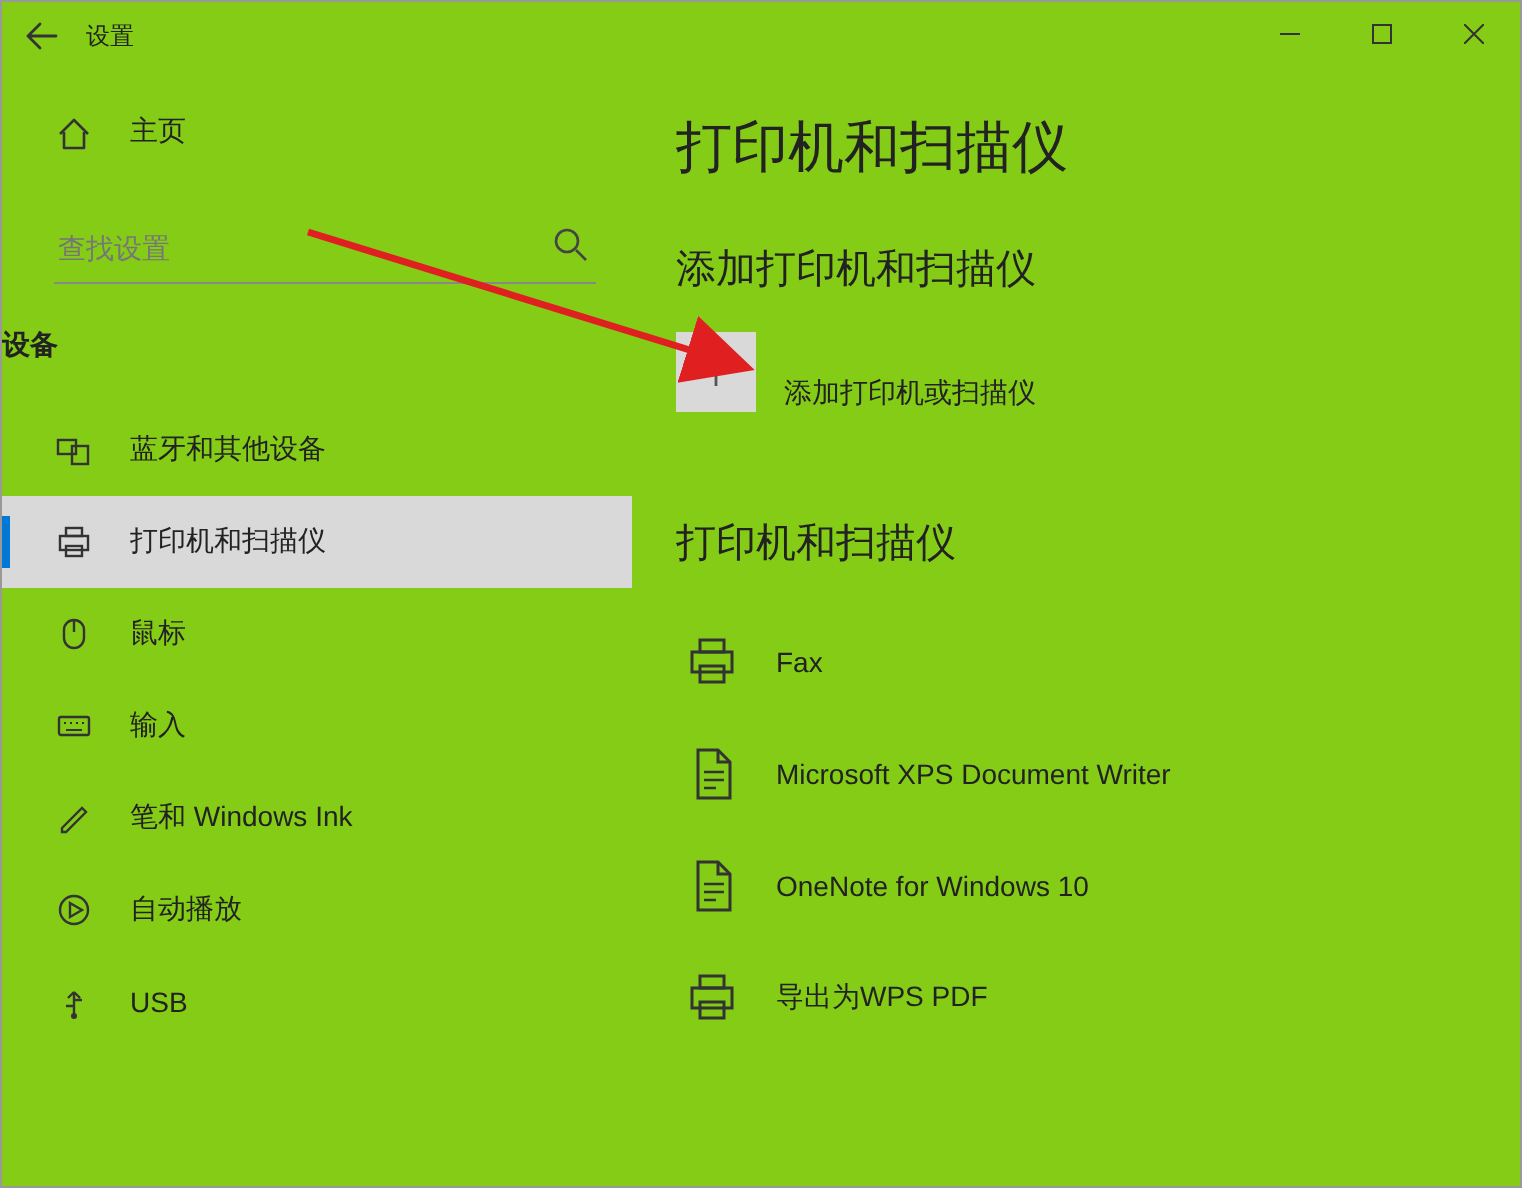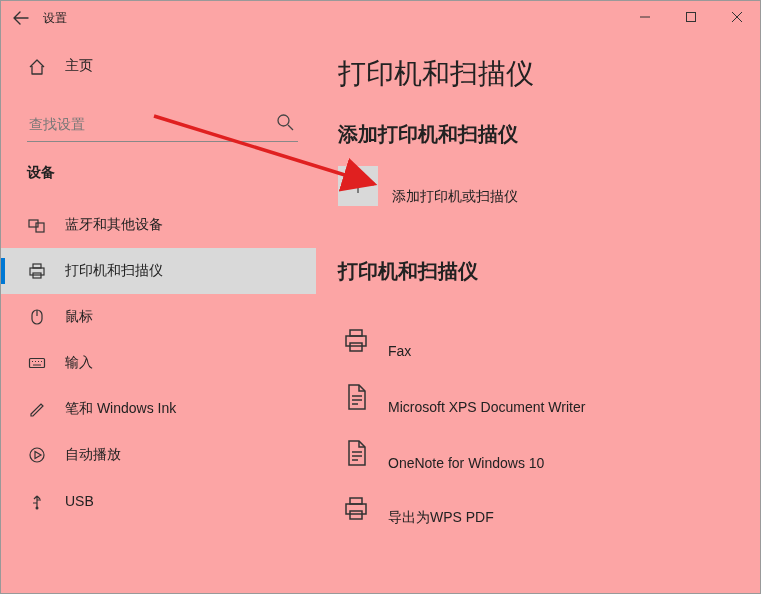--- a/index.html
+++ b/index.html
@@ -1,48 +1,48 @@
 <!DOCTYPE html>
 <html><head>
 <meta charset="utf-8">
 <style>
   html,body{margin:0;padding:0;font-family:"Segoe UI","Microsoft YaHei",sans-serif;color:#222;background:#fff}
-  .window{position:relative;width:761px;height:594px;box-sizing:border-box;border:1px solid #999;overflow:hidden;background:#fca5a5}
+  .window{position:relative;width:761px;height:594px;box-sizing:border-box;border:1px solid #999;overflow:hidden;background:#84cc16}
   
   .titlebar{display:flex;align-items:center;height:34px;padding-left:4px}
   .titlebar .back{width:32px;height:32px;display:flex;align-items:center;justify-content:center;cursor:default;color:#333}
   .titlebar .title{font-size:12px;margin-left:6px}
   .win-controls{position:absolute;top:0;right:0;display:flex}
   .win-btn{width:46px;height:32px;display:flex;align-items:center;justify-content:center;color:#333}
   .win-btn svg{display:block}
   
   .body{display:flex;height:calc(100% - 34px)}
   .sidebar{width:315px;box-sizing:border-box;padding-top:22px}
   .home-row{display:flex;height:32px;padding-left:26px;margin-bottom:18px;font-size:14px}
   .home-row .icon{width:20px;height:20px;display:flex;align-items:center;justify-content:center;margin-right:18px;color:#333}
   .search-wrap{padding:0 18px 0 26px;margin-bottom:22px}
   .searchbox{position:relative;border-bottom:1px solid #888;height:34px;display:flex;align-items:center}
   .searchbox input{border:none;outline:none;width:100%;font-size:14px;padding:4px 28px 4px 2px;color:#555;background:transparent}
   .searchbox input::placeholder{color:#777}
   .searchbox .sicon{position:absolute;right:4px;top:6px;color:#444}
-  .group-title{font-size:14px;font-weight:600;padding-left:26px;margin-bottom:20px}
+  .group-title{font-size:14px;font-weight:600;margin-bottom:20px}
   .nav{list-style:none;margin:0;padding:0}
   .nav li{display:flex;align-items:center;height:46px;padding-left:26px;font-size:14px}
   .nav li.selected{background:#d9d9d9;position:relative}
   .nav li.selected::before{content:"";position:absolute;left:0;top:10px;bottom:10px;width:4px;background:#0078d4}
   .nav li .icon{width:20px;height:20px;display:flex;align-items:center;justify-content:center;margin-right:18px;color:#333}
   
   .main{flex:1;padding:20px 10px 0 22px;overflow:hidden}
   .main h1{font-size:28px;font-weight:400;margin:0 0 28px 0}
-  .main h2{font-size:20px;font-weight:700;margin:0 0 18px 0}
+  .main h2{font-size:20px;font-weight:400;margin:0 0 18px 0}
   .add-row{display:flex;align-items:flex-end;margin-bottom:52px}
   .add-btn{width:40px;height:40px;background:#d9d9d9;display:flex;align-items:center;justify-content:center;margin-right:14px}
   .add-label{font-size:14px}
   .list-h2{margin-bottom:14px}
-  .printer{display:flex;align-items:flex-end;height:56px}
+  .printer{display:flex;align-items:center;height:56px}
   .printer .picon{width:36px;height:36px;display:flex;align-items:center;justify-content:center;margin-right:14px;color:#333}
   .printer .pname{font-size:14px}
   
   .redarrow{position:absolute;left:148px;top:110px;pointer-events:none}
 </style>
 </head>
 <body>
 
 <div class="window">
 

